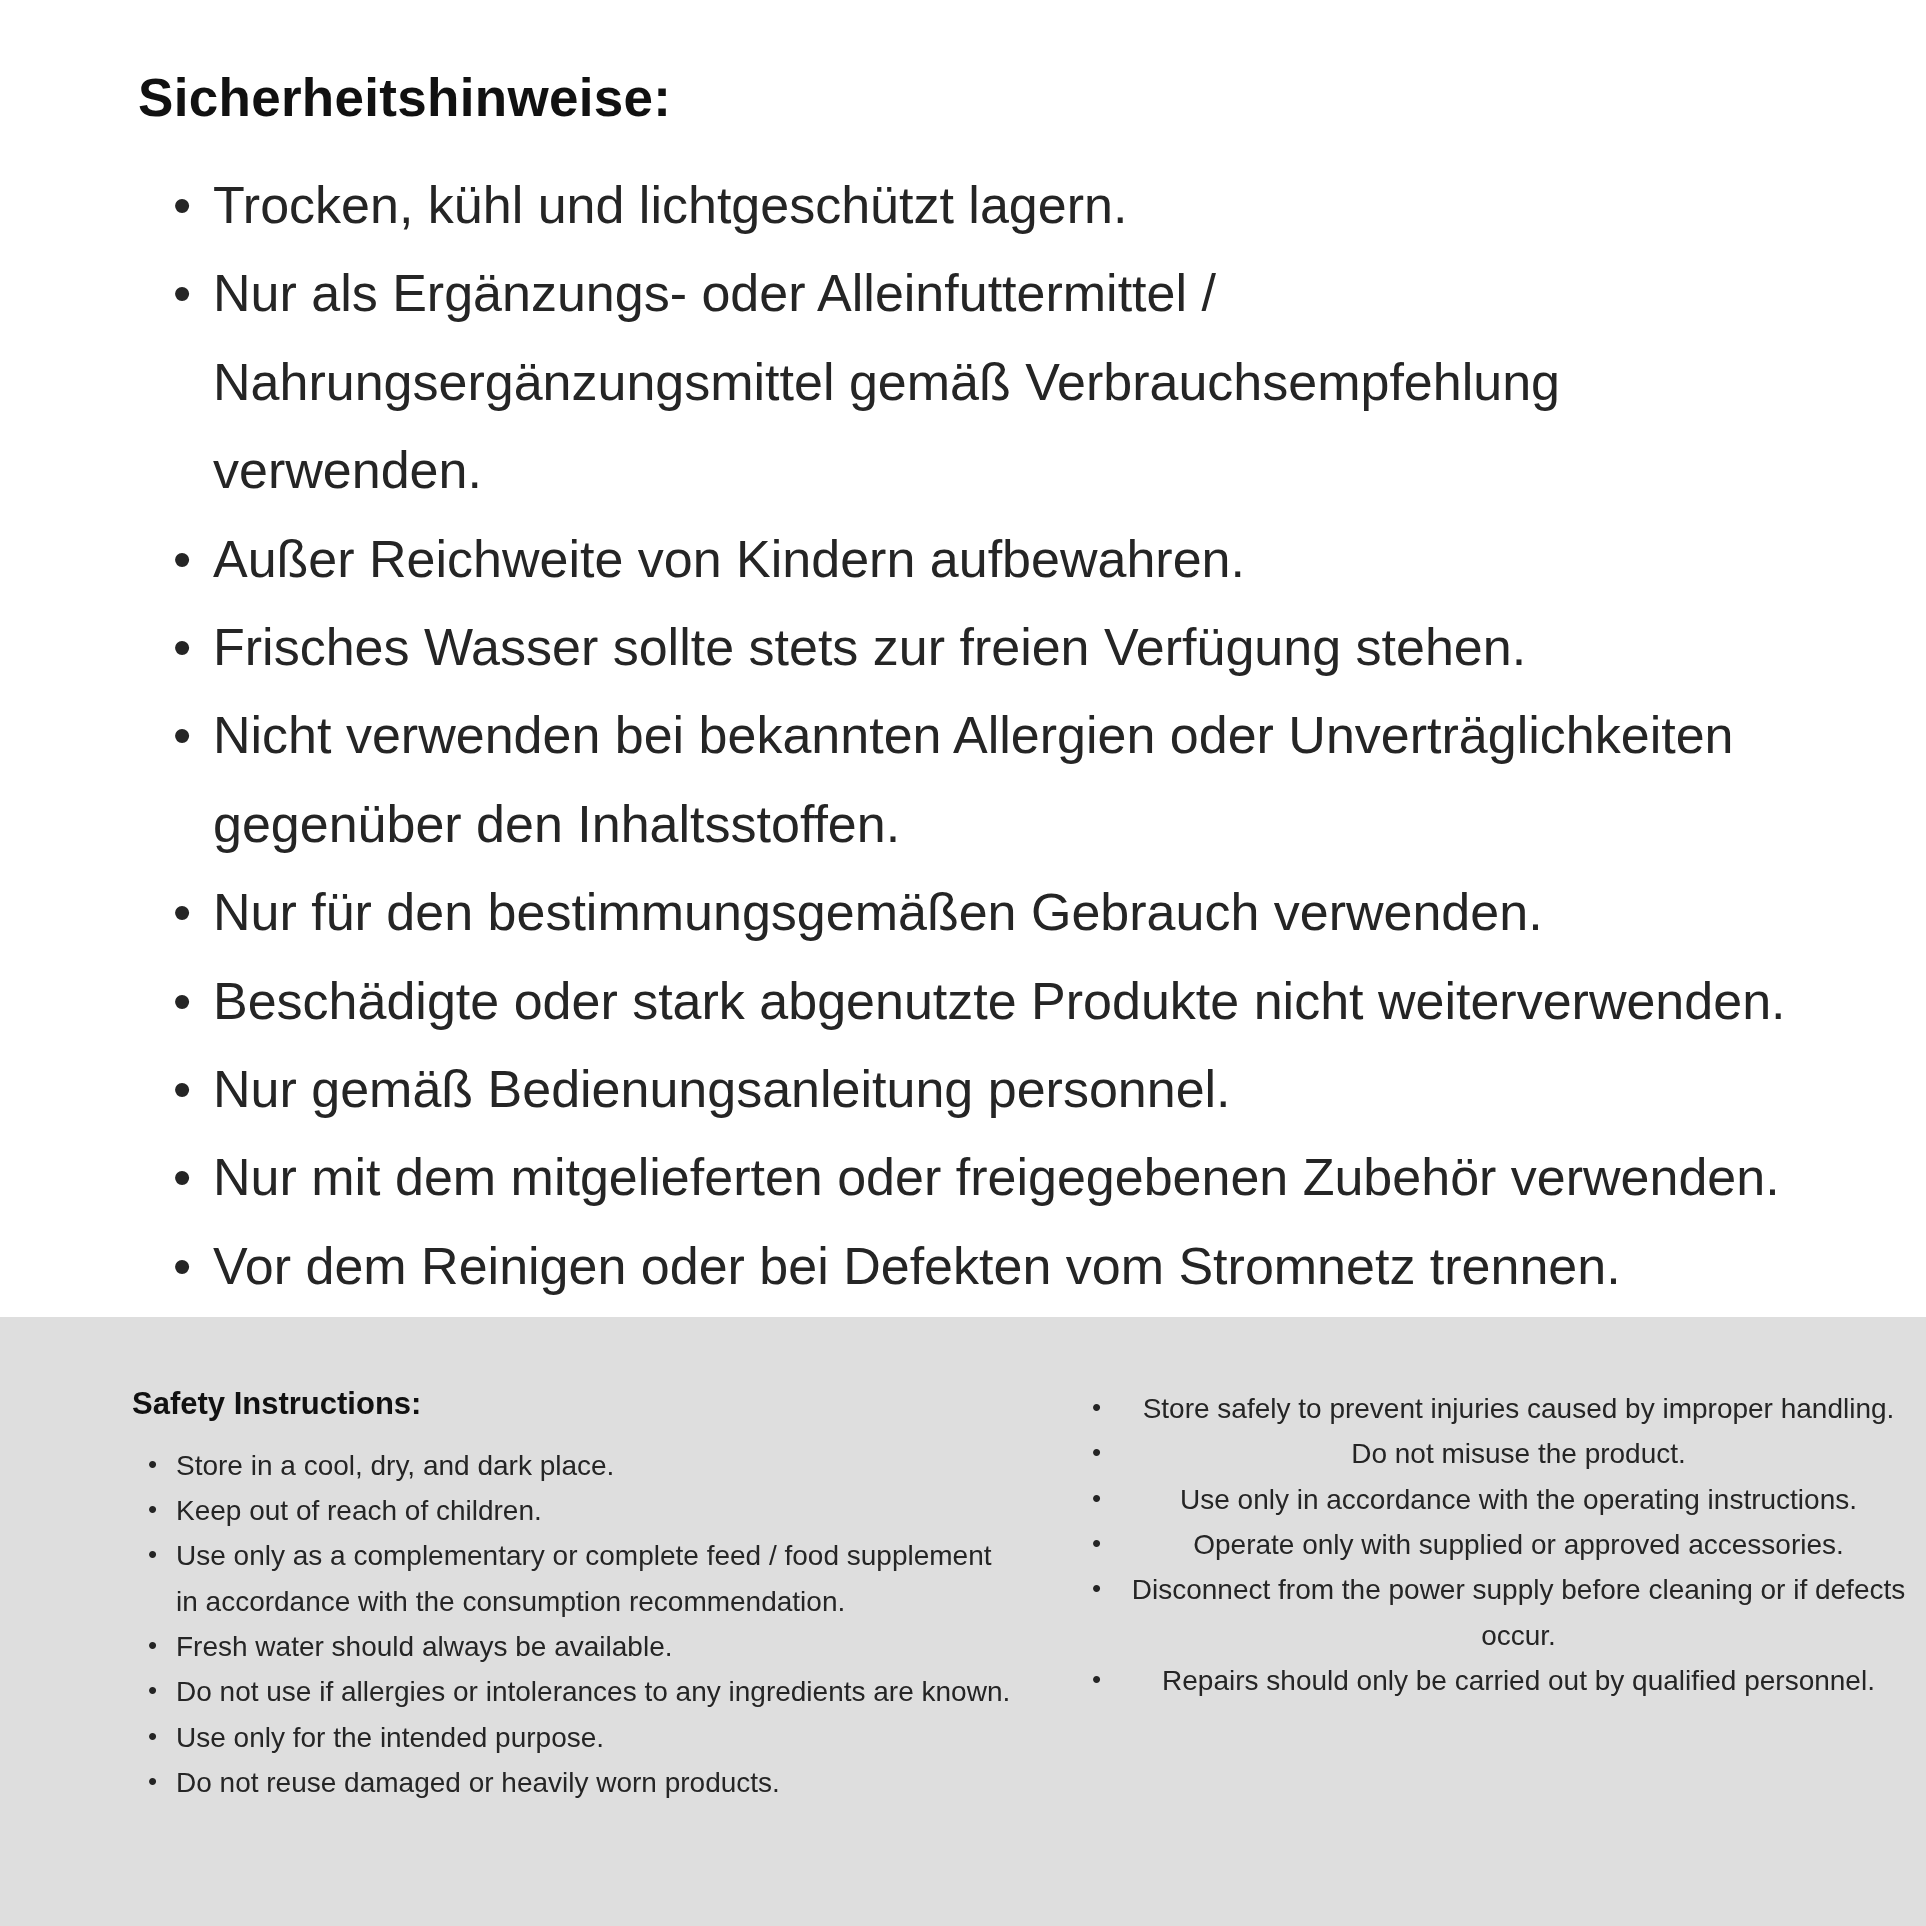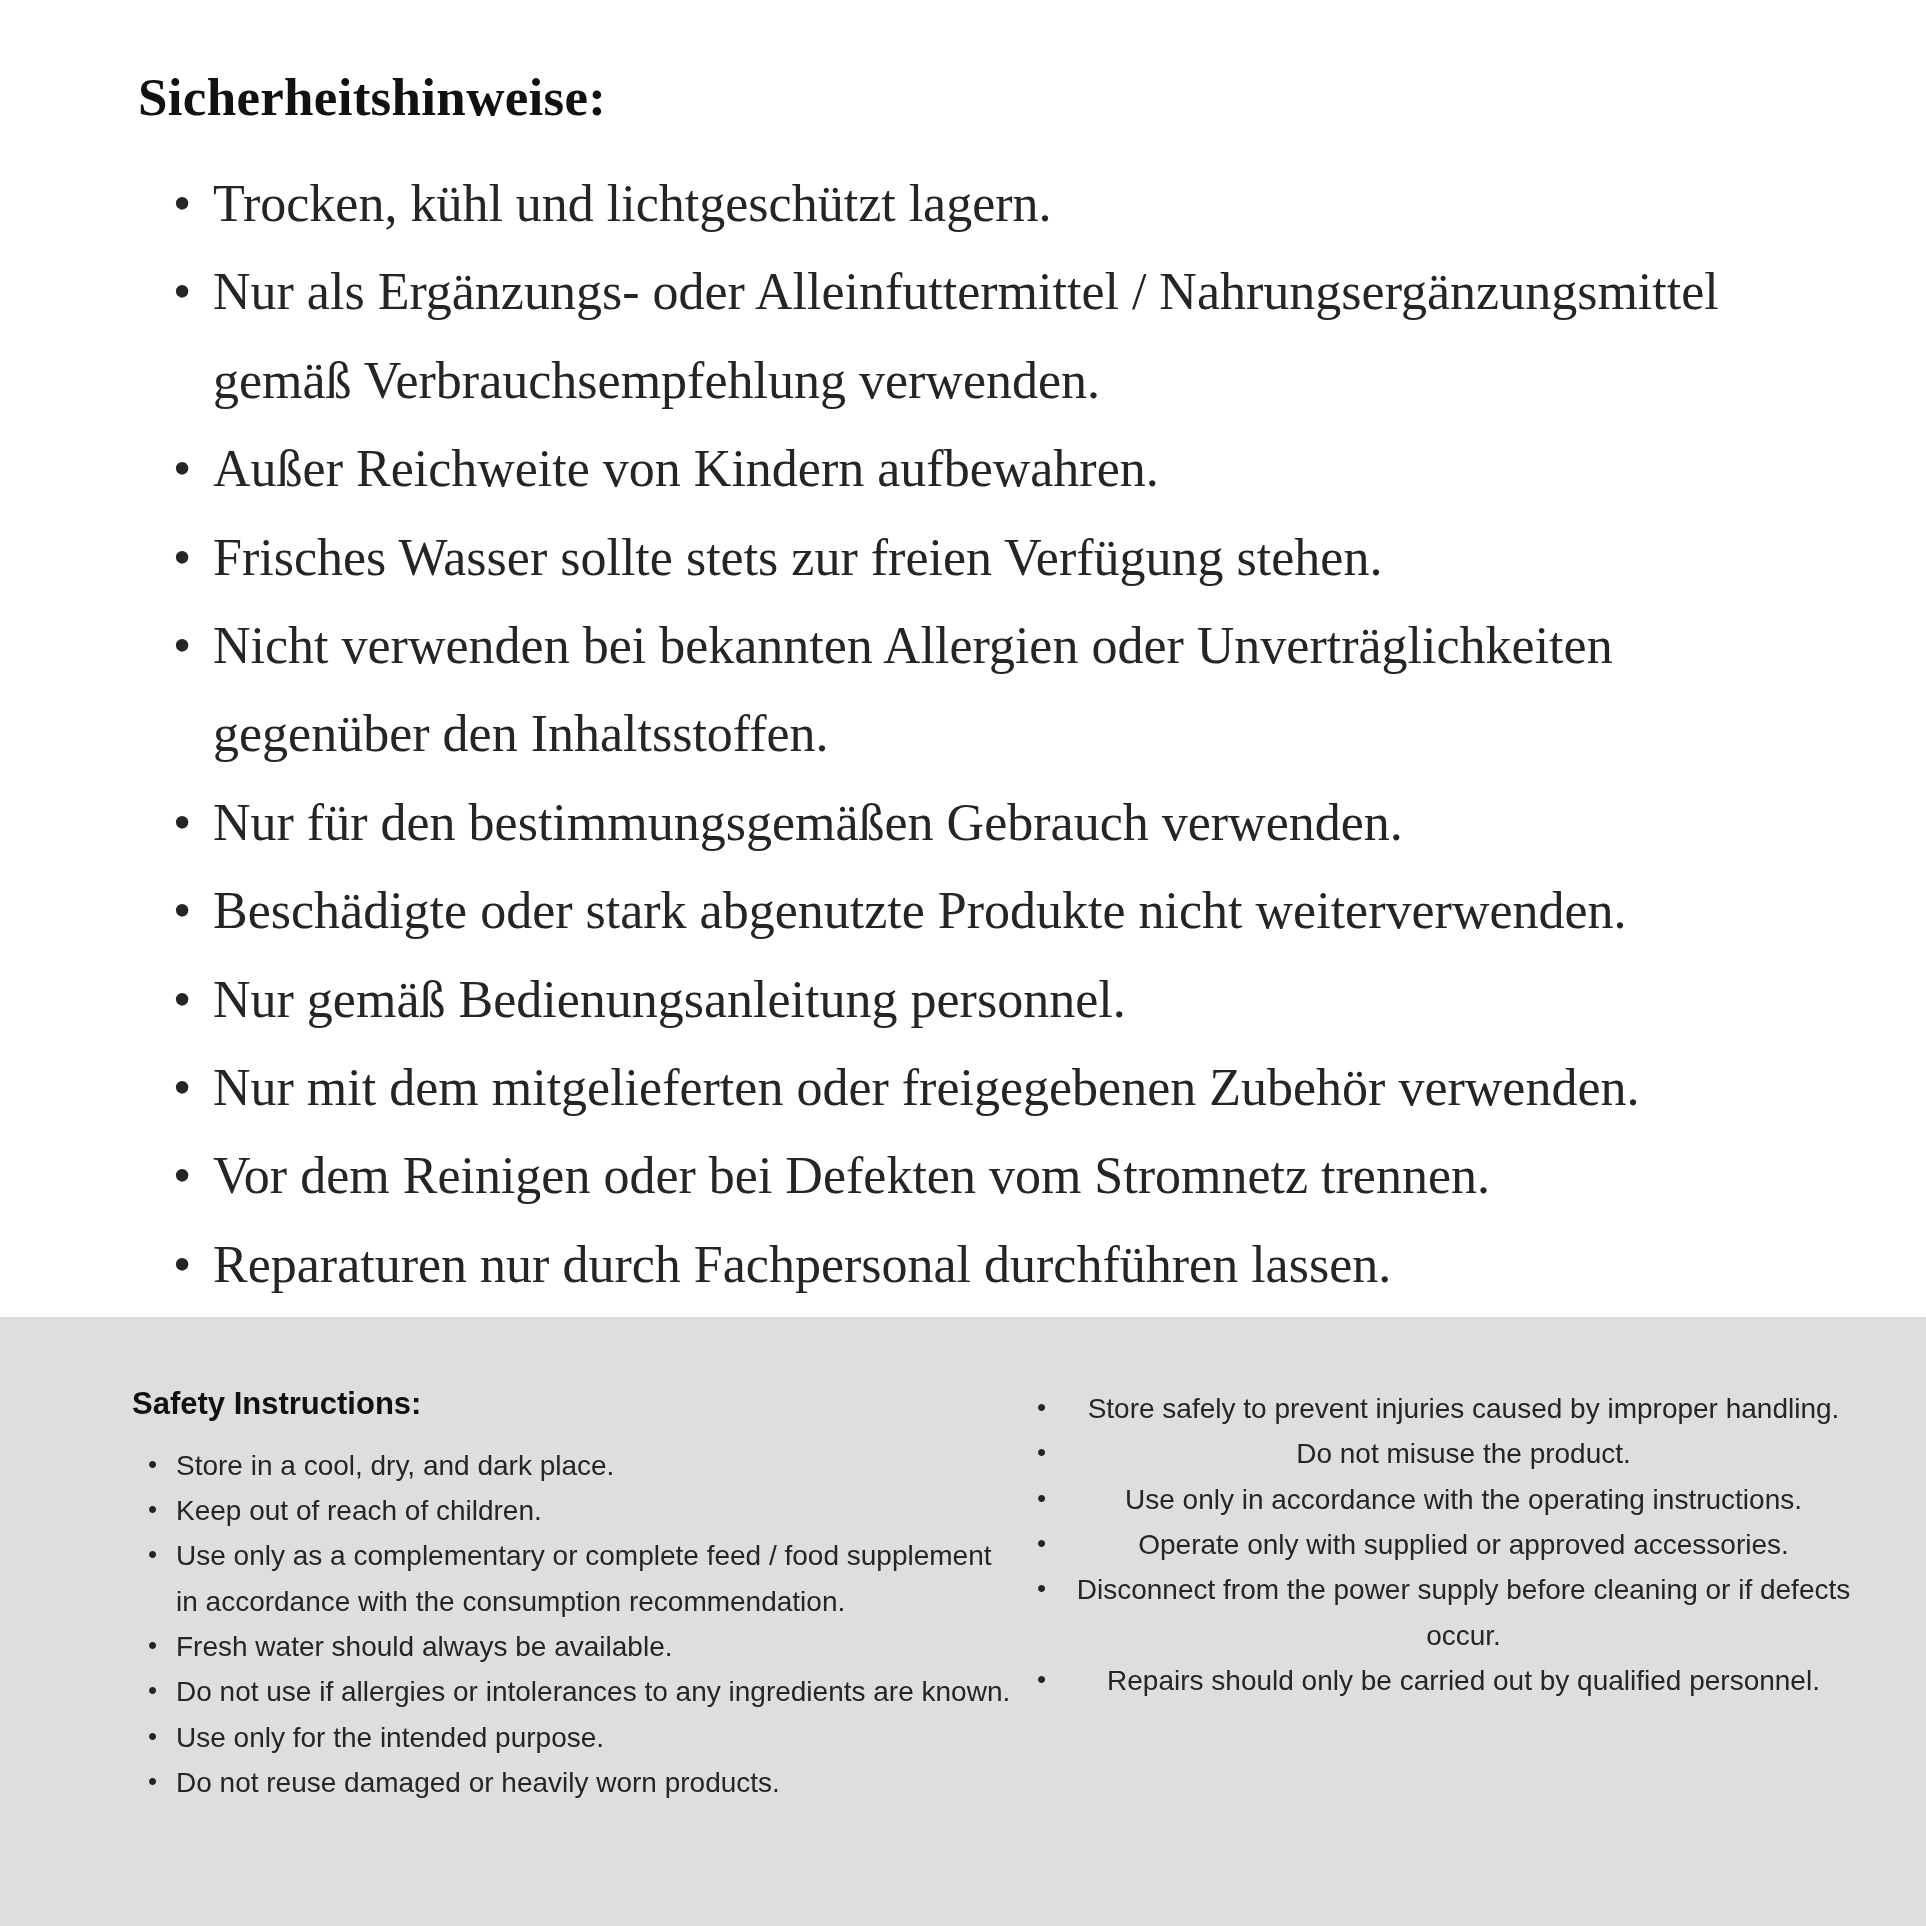--- a/index.html
+++ b/index.html
@@ -13,21 +13,20 @@
     width: 1926px;
     height: 1926px;
     overflow: hidden;
     color: #222222;
   }
 
   
   .german-section {
     box-sizing: border-box;
     padding: 67px 109px 0 138px;
-    font-family: Liberation Serif, serif;
   }
   .german-title {
     margin: 0 0 33px 0;
     font-size: 53px;
     font-weight: 700;
     color: #111111;
     letter-spacing: 0.3px;
   }
   .german-list {
     list-style: none;
@@ -53,20 +52,21 @@
   .english-section {
     position: absolute;
     left: 0;
     top: 1317px;
     width: 1926px;
     height: 609px;
     box-sizing: border-box;
     background: #dedede;
     padding: 69px 61px 0 132px;
     display: flex;
+    gap: 55px;
   }
   .english-col-left {
     width: 889px;
     flex: 0 0 auto;
   }
   .english-col-right {
     width: 841px;
     flex: 0 0 auto;
     text-align: center;
   }

